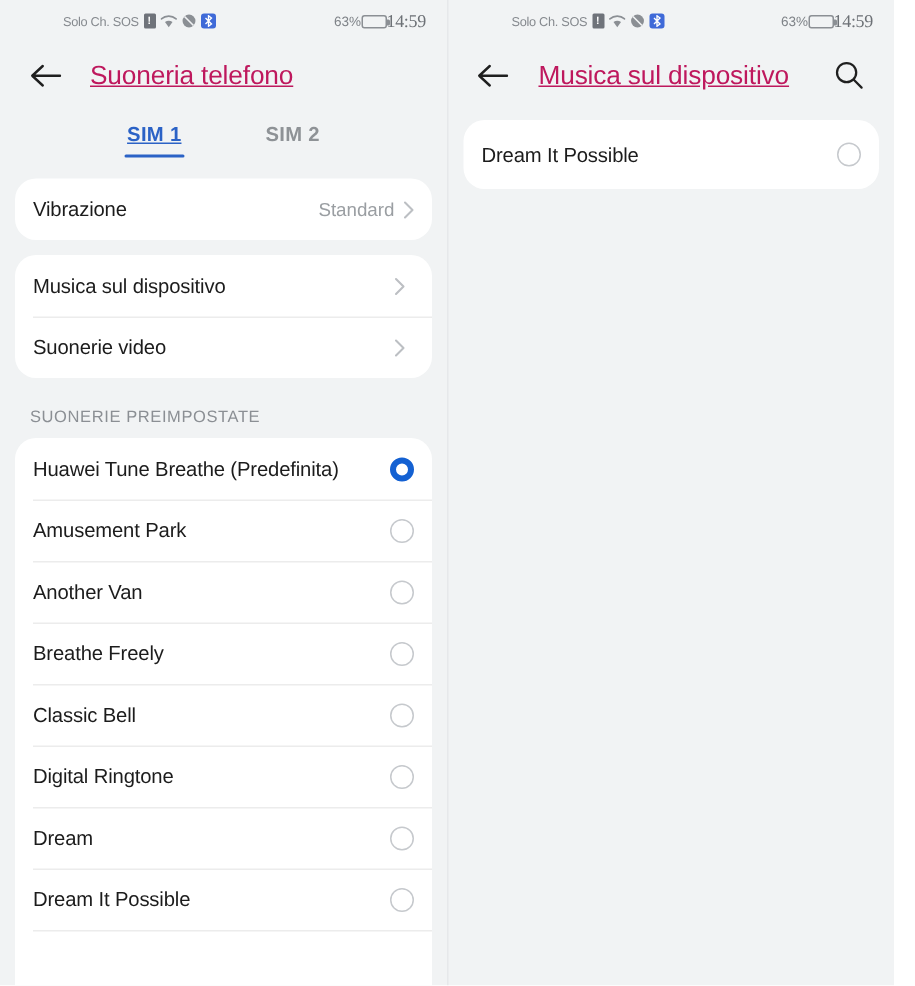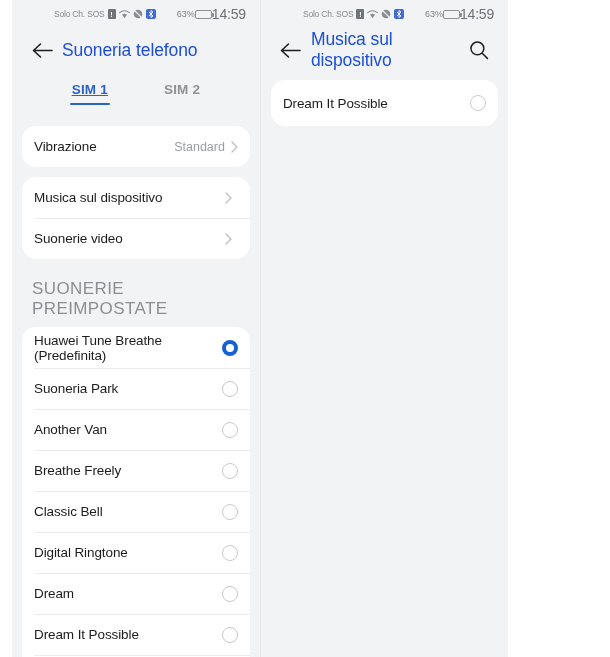--- a/index.html
+++ b/index.html
@@ -2,42 +2,42 @@
 <html><head>
 <meta charset="utf-8">
 <style>
   * { box-sizing: border-box; margin: 0; padding: 0; }
   html, body {
     width: 610px; height: 657px;
     font-family: "Liberation Sans", sans-serif;
     background: #ffffff;
     overflow: hidden;
   }
-  .screens { display: flex; width: 508px; height: 657px; padding-left: 12px; }
+  .screens { display: flex; width: 596px; height: 657px; }
   .screen {
     width: 305px; height: 657px;
     background: #f1f3f4;
     position: relative;
     overflow: hidden;
   }
   .screen.right { border-left: 1px solid #e6e8ea; }
 
   
   .statusbar {
     height: 28px;
     display: flex; align-items: center;
     padding: 0 14px;
     font-size: 9px;
     color: #8b8f94;
   }
   .sb-left { display: flex; align-items: center; gap: 3px; margin-left: 28px; }
   .sb-carrier { letter-spacing: -0.2px; color: #85898e; font-size: 8.5px; white-space: nowrap; }
   .sb-right { margin-left: auto; display: flex; align-items: center; }
   .sb-pct { font-size: 9px; color: #7e8287; }
-  .sb-time { font-size: 14px; color: #6d7176; letter-spacing: -0.2px; }
+  .sb-time { font-size: 12px; color: #6d7176; letter-spacing: -0.2px; font-family: Liberation Serif, serif; }
   .ico { display: inline-flex; align-items: center; }
 
   .badge-dark {
     width: 8px; height: 10px; background: #6f737a;
     border-radius: 1px; color: #fff; font-size: 7px;
     display: flex; align-items: center; justify-content: center;
     font-weight: bold; line-height: 1;
   }
   .badge-blue {
     width: 10px; height: 10px; background: #3f6ad8;
@@ -59,24 +59,25 @@
     display: flex; align-items: center;
     padding: 0 16px;
   }
   .back-btn {
     width: 28px; height: 28px;
     display: flex; align-items: center; justify-content: center;
     flex: 0 0 auto;
   }
   .appbar-title {
     font-size: 17.5px;
-    color: #1d4ed8;
-    margin-left: 6px;
+    color: #be185d;
+    margin-left: 16px;
     font-weight: 400;
     letter-spacing: -0.1px;
+    text-decoration: underline;
   }
   .search-btn {
     margin-left: auto;
     width: 28px; height: 28px;
     display: flex; align-items: center; justify-content: center;
   }
 
   
   .tabs { display: flex; justify-content: center; gap: 52px; height: 42px; align-items: flex-start; padding-top: 6px; }
   .tab { position: relative; font-size: 13.5px; font-weight: bold; color: #8e9296; padding: 4px 2px 8px; letter-spacing: 0.2px; }
@@ -103,21 +104,21 @@
   }
   .row + .row::before {
     content: ""; position: absolute; left: 12px; right: 0; top: 0;
     height: 1px; background: #ececec;
   }
   .row-label { font-size: 13.5px; color: #1c1c1c; letter-spacing: -0.1px; }
   .row-value { margin-left: auto; font-size: 12.5px; color: #9a9ea2; margin-right: 6px; }
   .chev { color: #bcbfc3; font-size: 14px; display: flex; align-items: center; }
 
   .section-title {
-    font-size: 17px;
+    font-size: 11px;
     color: #8b8f94;
     letter-spacing: 0.4px;
     padding: 10px 0 8px 20px;
   }
 
   .radio {
     margin-left: auto;
     width: 16px; height: 16px;
     border-radius: 50%;
     border: 1.4px solid #c6c9cd;
@@ -178,21 +179,21 @@
           </svg>
       </div>
       <div class="appbar-title">Suoneria telefono</div>
     </div>
 
     <div class="tabs">
       <div class="tab active">SIM 1</div>
       <div class="tab">SIM 2</div>
     </div>
 
-    <div class="card" style="margin-top:12px;">
+    <div class="card" style="margin-top:5px;">
       <div class="row">
         <span class="row-label">Vibrazione</span>
         <span class="row-value">Standard</span>
         <span class="chev">
           <svg width="7" height="12" viewBox="0 0 7 12">
               <path d="M1 1 L6 6 L1 11" stroke="#bcbfc3" stroke-width="1.4" fill="none" stroke-linecap="round" stroke-linejoin="round"></path>
             </svg>
         </span>
       </div>
     </div>
@@ -217,21 +218,21 @@
     </div>
 
     <div class="section-title">SUONERIE PREIMPOSTATE</div>
 
     <div class="card flush-bottom">
       <div class="row list-row">
         <span class="row-label">Huawei Tune Breathe (Predefinita)</span>
         <span class="radio checked"></span>
       </div>
       <div class="row list-row">
-        <span class="row-label">Suoneria Park</span>
+        <span class="row-label">Amusement Park</span>
         <span class="radio"></span>
       </div>
       <div class="row list-row">
         <span class="row-label">Another Van</span>
         <span class="radio"></span>
       </div>
       <div class="row list-row">
         <span class="row-label">Breathe Freely</span>
         <span class="radio"></span>
       </div>

